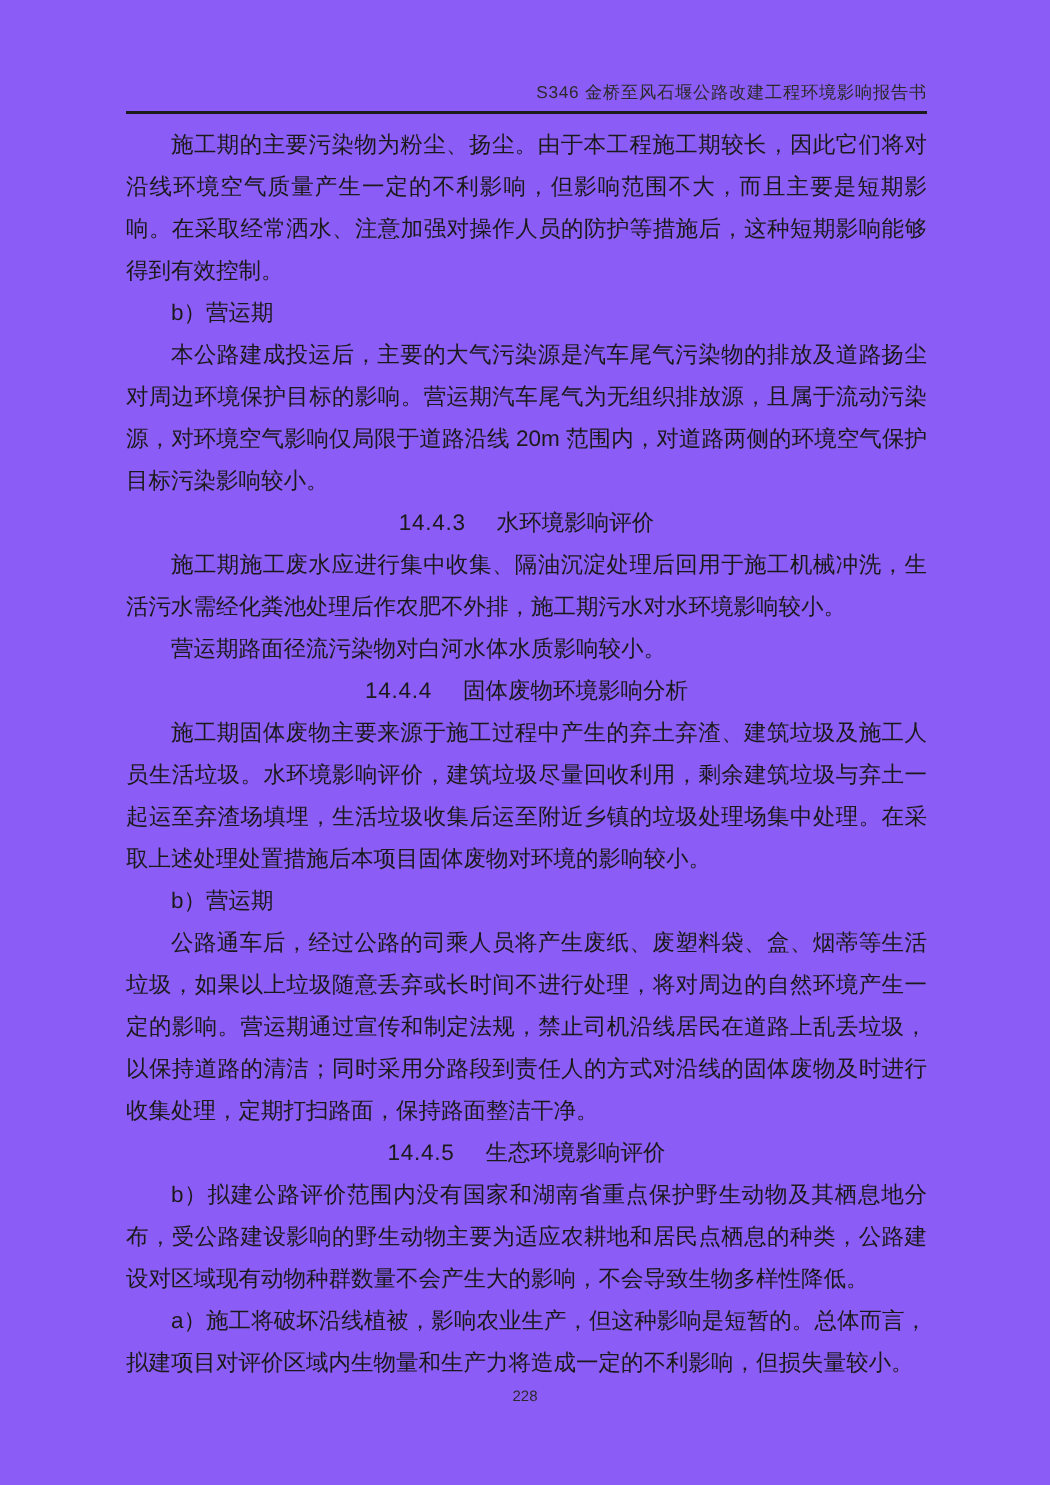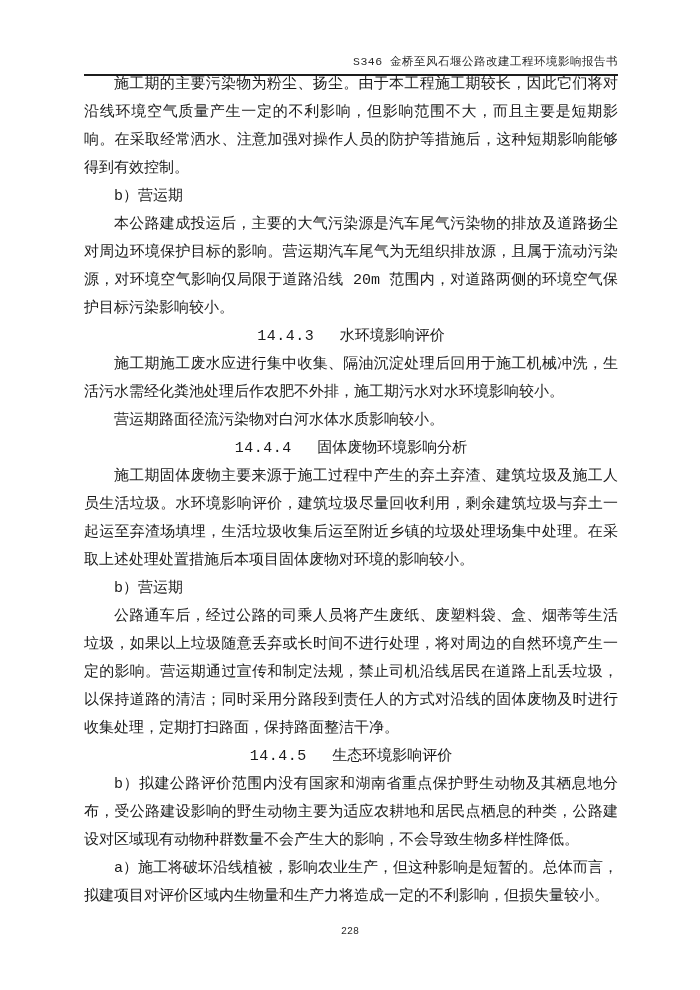--- a/index.html
+++ b/index.html
@@ -1,42 +1,42 @@
 <!DOCTYPE html>
 <html><head>
 <meta charset="utf-8">
 <style>
   * { margin: 0; padding: 0; box-sizing: border-box; }
   html, body { background: #888; }
   .page {
     width: 700px;
     height: 990px;
-    background: #ffffff;
+    background: #8b5cf6;
     position: relative;
     margin: 0 auto;
-    font-family: Liberation Mono, monospace;
+    font-family: Liberation Sans, sans-serif;
     color: #1a1a1a;
     overflow: hidden;
   }
   .header {
     position: absolute;
     top: 55px;
     left: 84px;
     width: 534px;
     text-align: right;
     font-size: 11.5px;
     line-height: 14px;
     color: #2b2b2b;
     padding-bottom: 5px;
     border-bottom: 2px solid #1c1c1c;
     letter-spacing: 0.5px;
   }
   .content {
     position: absolute;
-    top: 71px;
+    top: 83px;
     left: 84px;
     width: 534px;
     font-size: 15px;
     line-height: 28px;
     text-align: justify;
     text-justify: inter-ideograph;
   }
   .content p { margin: 0; }
   .para { text-indent: 2em; }
   .subitem { text-indent: 2em; }

